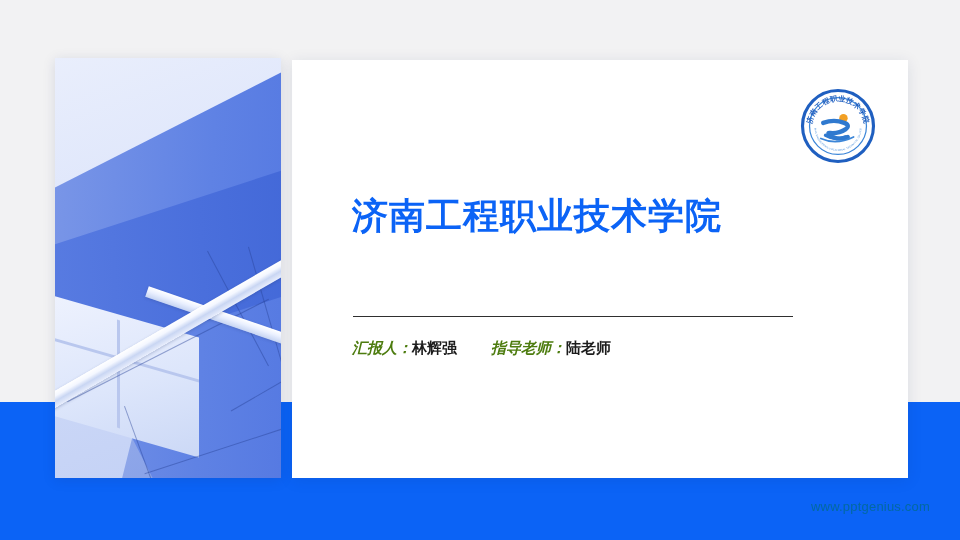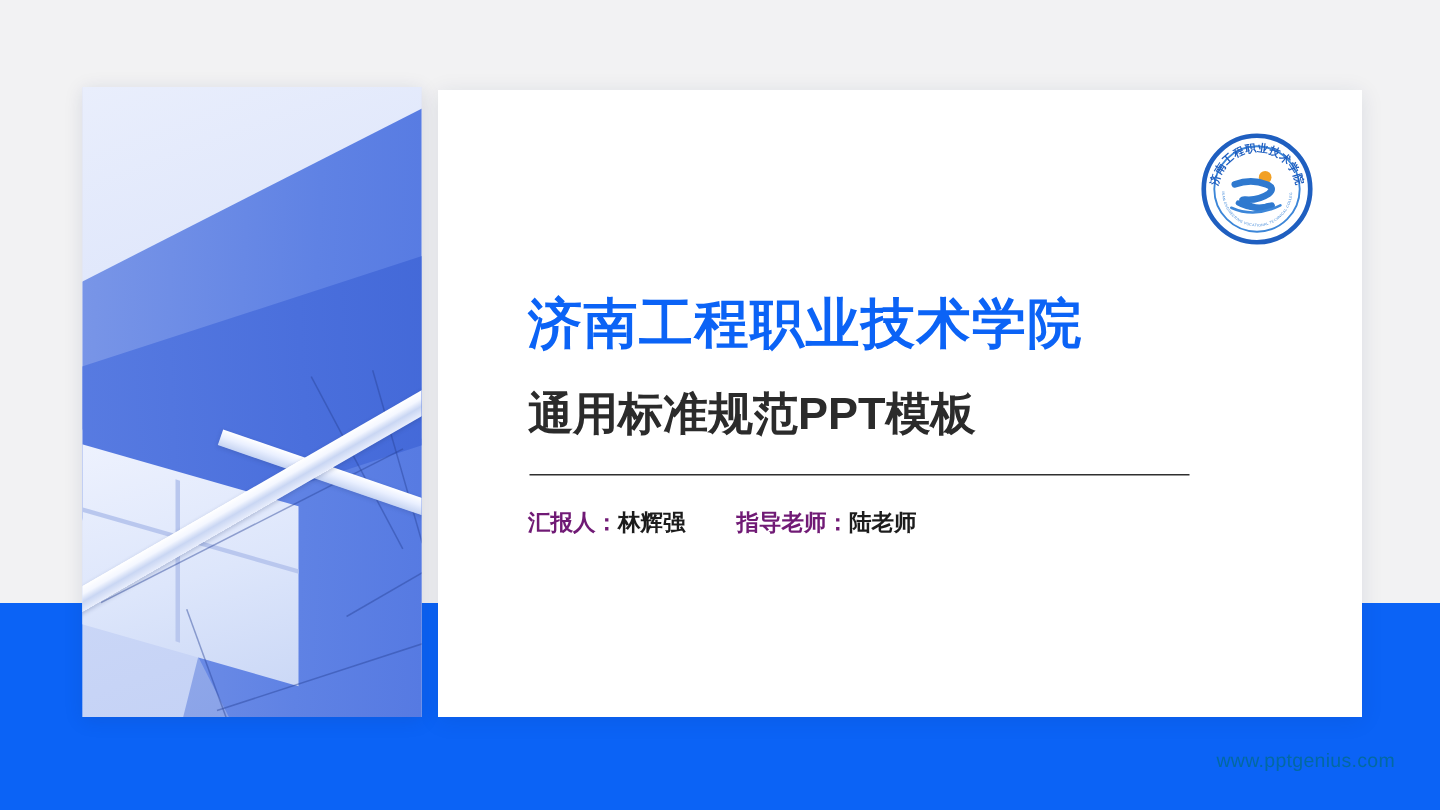--- a/index.html
+++ b/index.html
@@ -180,21 +180,21 @@
   }
   .byline {
     position: absolute;
     left: 352px;
     top: 339px;
     font-size: 15px;
     font-weight: bold;
     white-space: nowrap;
     color: #1c1c1c;
   }
-  .byline .lbl { color: #701a75; }
+  .byline .lbl { color: #4d7c0f; font-style: italic; }
   .byline .gap { display: inline-block; width: 34px; }
 
   
   .site-url {
     position: absolute;
     right: 30px;
     top: 499px;
     font-size: 13px;
     color: #0369a1;
     letter-spacing: 0.2px;
@@ -248,21 +248,20 @@
 
       <circle cx="57" cy="40" r="5.4" fill="#f2a024"></circle>
 
       <path d="M31 46 q 14 -5 27 0 q 8 3 2 8 q -9 6 -20 5 q -4 -0.4 -1.5 2.2 q 10 8 24 3" fill="none" stroke="#2f79cf" stroke-width="5.6" stroke-linecap="round"></path>
       <path d="M34 62 q 12 7 26 2" fill="none" stroke="#2f79cf" stroke-width="4.4" stroke-linecap="round"></path>
       <path d="M28 66 q 20 9 42 -2" fill="none" stroke="#3c86d8" stroke-width="2.2" stroke-linecap="round"></path>
     </svg>
   </div>
 
   <div class="title">济南工程职业技术学院</div>
-  <div class="subtitle">通用标准规范PPT模板</div>
 
   <div class="divider"></div>
 
   <div class="byline">
     <span class="lbl">汇报人：</span><span>林辉强</span><span class="gap"></span><span class="lbl">指导老师：</span><span>陆老师</span>
   </div>
 
   <div class="site-url">www.pptgenius.com</div>
 
 </div>

